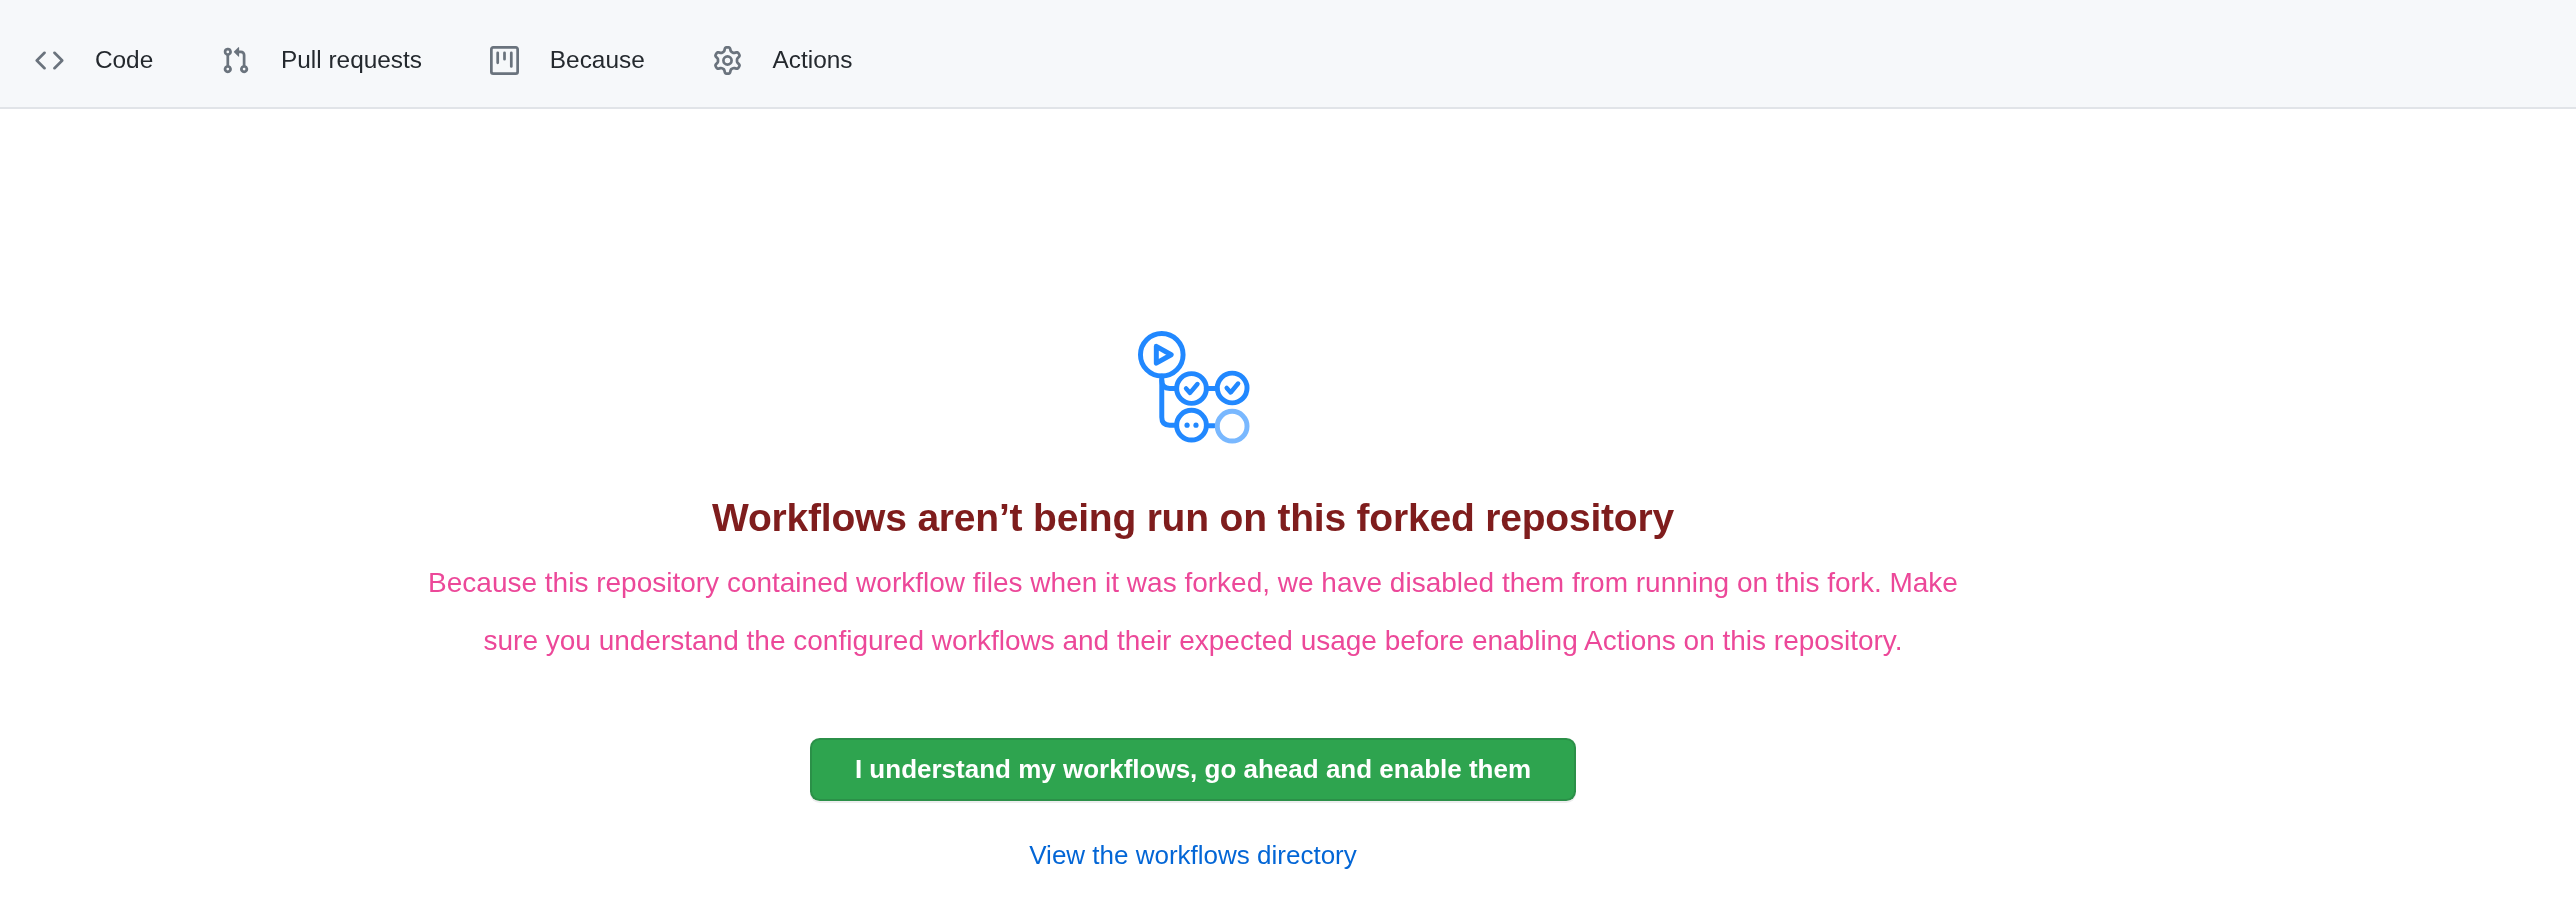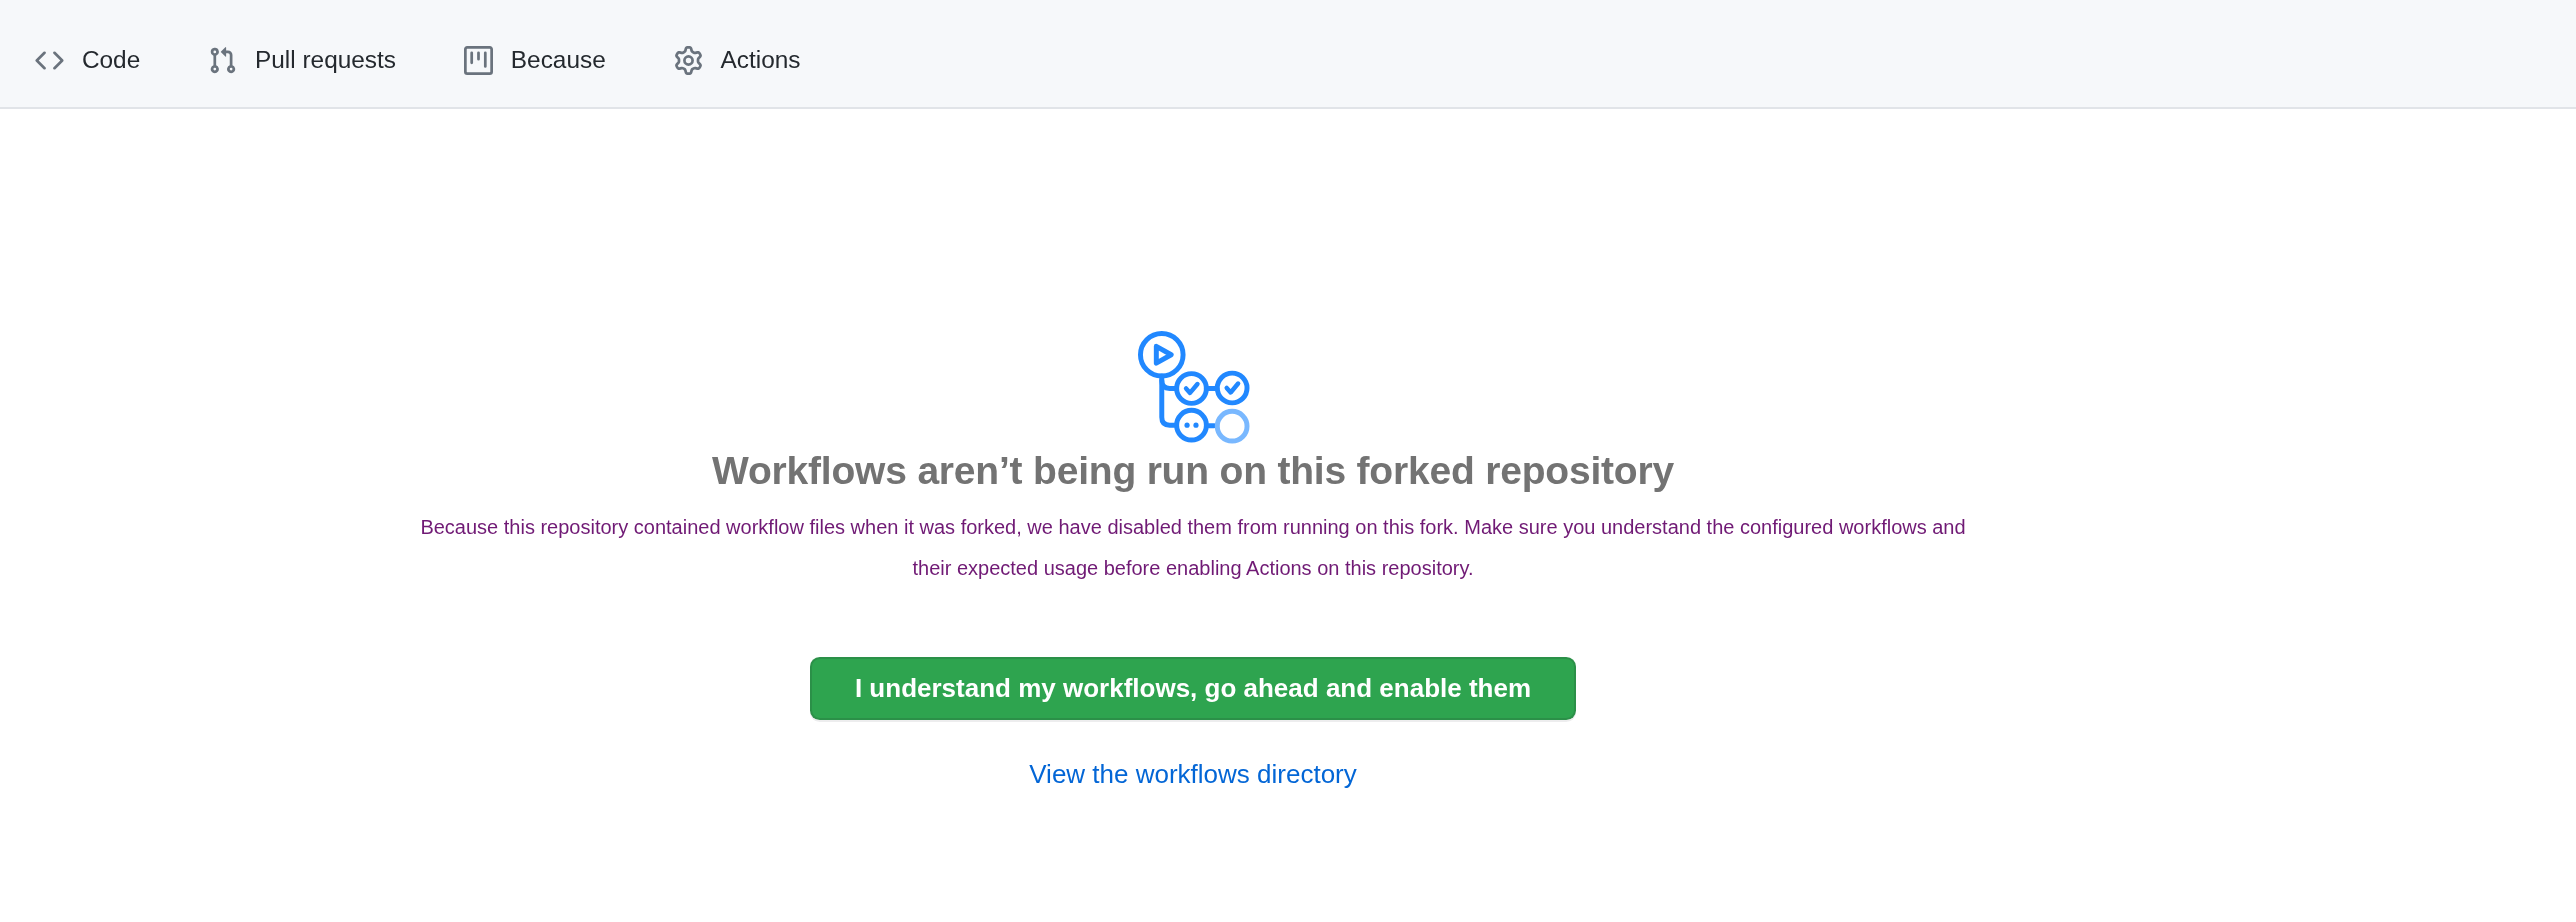--- a/index.html
+++ b/index.html
@@ -18,21 +18,21 @@
     border-bottom: 2px solid #e1e4e8;
     display: flex;
     align-items: stretch;
     padding-left: 5.9px;
     padding-top: 13.7px;
   }
   .tab {
     position: relative;
     display: flex;
     align-items: center;
-    gap: 18px;
+    gap: 31px;
     padding: 0 29px;
     margin-right: 9.8px;
     font-size: 24.4px;
     line-height: 1;
     color: #24292e;
     text-decoration: none;
     cursor: pointer;
     white-space: nowrap;
   }
   .tab .ticon { display: flex; align-items: center; }
@@ -54,31 +54,32 @@
     width: 2386px;            
     margin: 0;
     text-align: center;
   }
   .wficon {
     margin-top: 219px;
     display: inline-block;
     width: 115px; height: 117px;
   }
   .bs-heading {
+    margin-top: 47px;
     font-size: 39px;
     font-weight: 700;
-    color: #737373;
+    color: #7f1d1d;
     letter-spacing: -0.2px;
   }
   .bs-desc {
     margin: 13.7px auto 0 auto;
     max-width: 1583px;
-    font-size: 20px;
-    line-height: 41px;
-    color: #701a75;
+    font-size: 28px;
+    line-height: 58px;
+    color: #ec4899;
   }
   .bs-button {
     margin-top: 68px;
     display: inline-block;
     height: 63px;
     padding: 0 43px;
     background: #2ea44f;
     color: #ffffff;
     font-family: "Liberation Sans", sans-serif;
     font-size: 26px;

